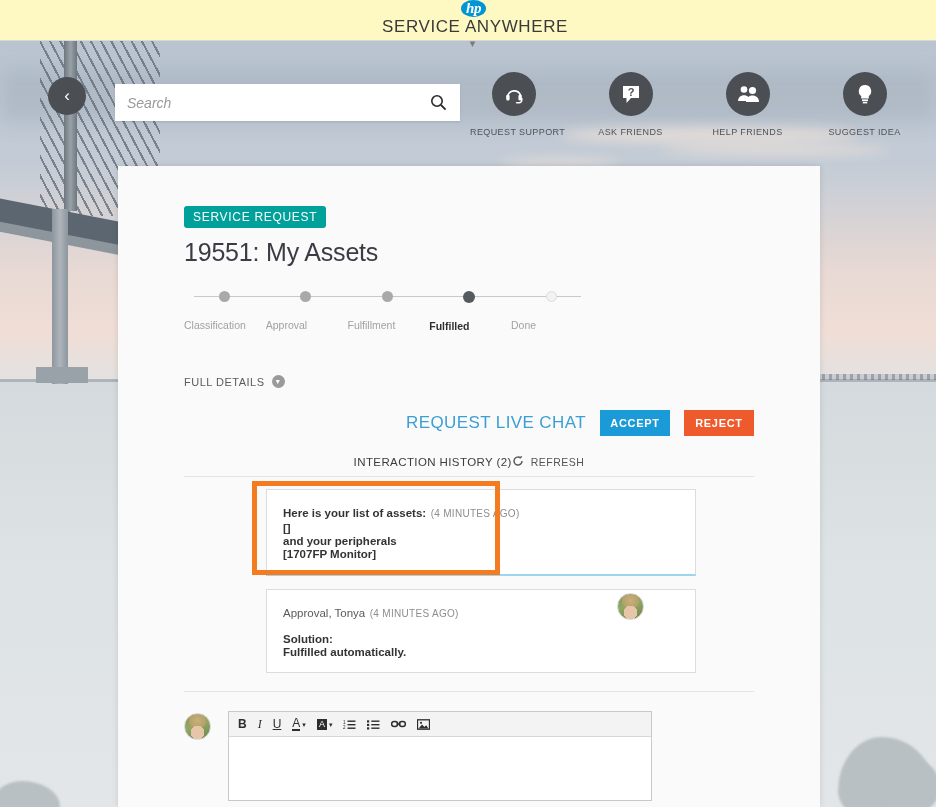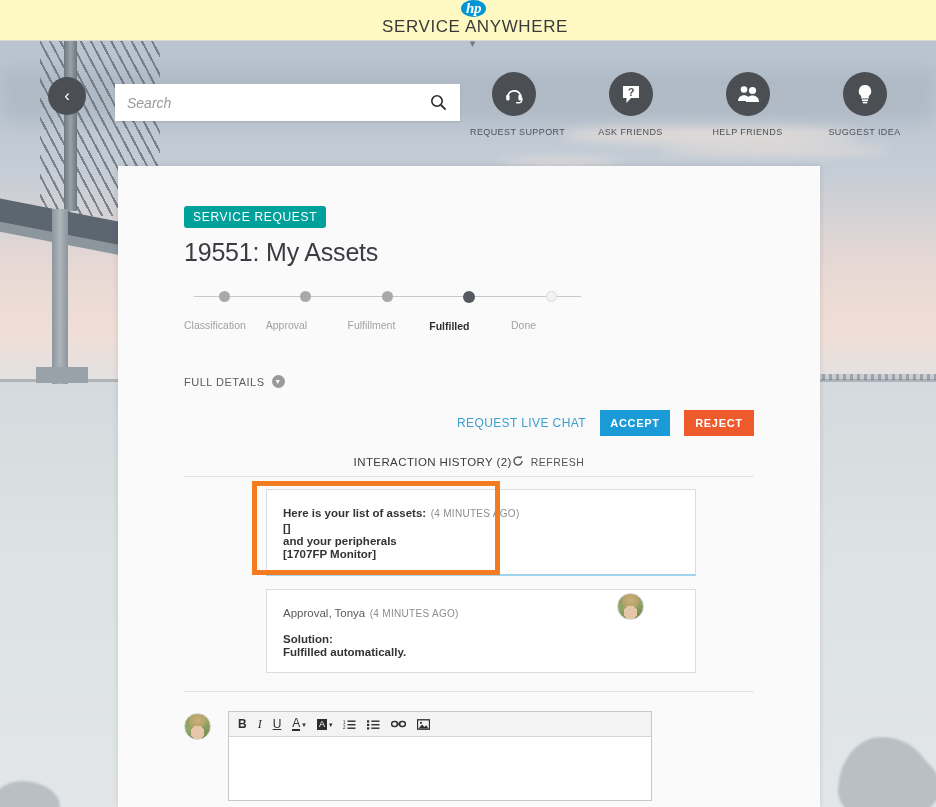--- a/index.html
+++ b/index.html
@@ -266,21 +266,21 @@
     font-size: 8px; line-height: 1;
   }
 
   
   #actionrow {
     margin-top: 23px;
     display: flex; align-items: center; justify-content: flex-end;
     gap: 14px; height: 24px;
   }
   .link-btn {
-    font-size: 12px; letter-spacing: 0.4px;
+    font-size: 17px; letter-spacing: 0.4px;
     color: #3b9fd4; cursor: pointer; margin-left: 32px;
   }
   .btn {
     border: none; color: #fff;
     font-family: "Liberation Sans", sans-serif;
     font-size: 11px; font-weight: bold; letter-spacing: 0.7px;
     padding: 7px 0; width: 70px;
     cursor: pointer;
   }
   .btn.accept { background: #1a9ad7; }

